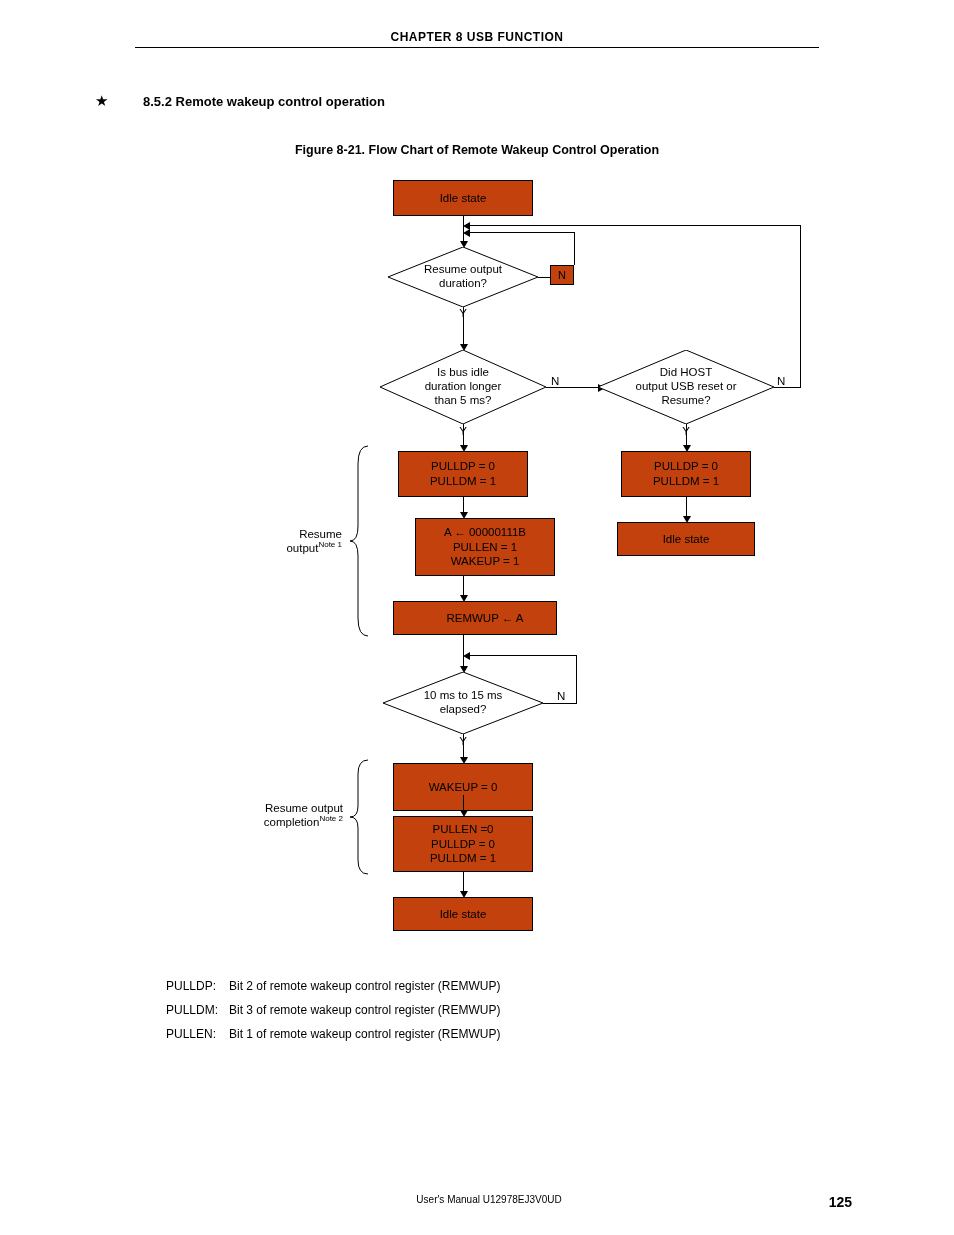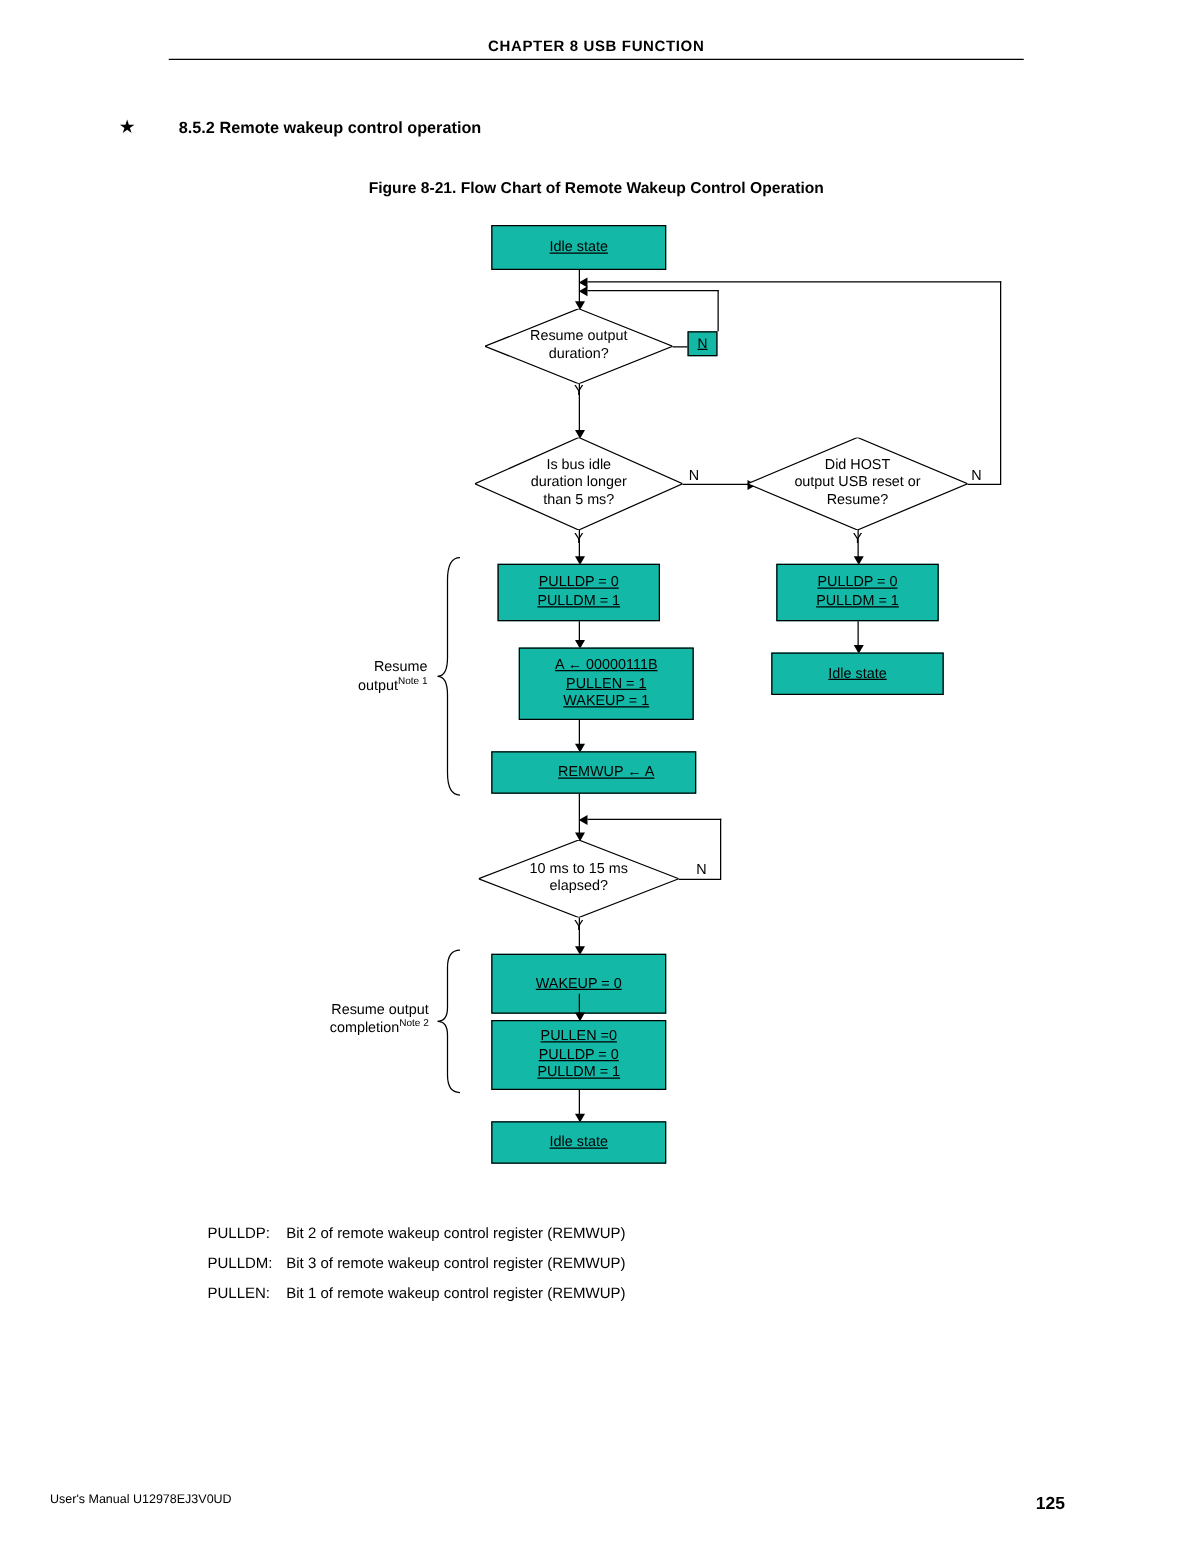--- a/index.html
+++ b/index.html
@@ -51,22 +51,22 @@
     position: absolute;
     top: 143px;
     left: 0; right: 0;
     text-align: center;
     font-size: 12.5px;
     font-weight: bold;
   }
   .footer-manual {
     position: absolute;
     bottom: 30px;
-    left: 16px; right: 0;
-    text-align: left;
+    left: 0; right: 0;
+    text-align: center;
     font-size: 10px;
     padding-left: 24px;
   }
   .footer-page {
     position: absolute;
     bottom: 25px;
     right: 102px;
     font-size: 14px;
     font-weight: bold;
   }
@@ -77,22 +77,21 @@
     text-align: center;
     display: flex;
     align-items: center;
     justify-content: center;
     flex-direction: column;
     line-height: 1.3;
     box-sizing: border-box;
   }
   .rect {
     border: 1px solid #000;
-    background: #14b8a6;
-    text-decoration: underline;
+    background: #c2410c;
   }
   .diamond {
     position: absolute;
   }
   .diamond svg {
     position: absolute;
     left: 0; top: 0;
     width: 100%; height: 100%;
   }
   .diamond .dtext {

